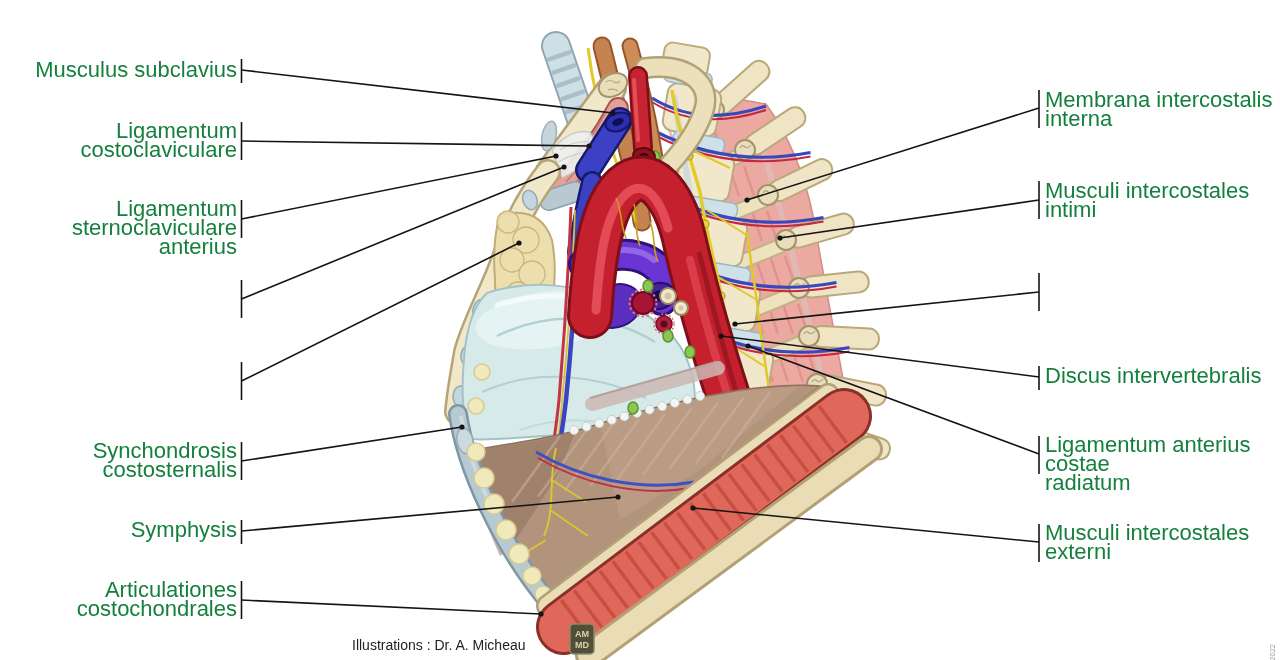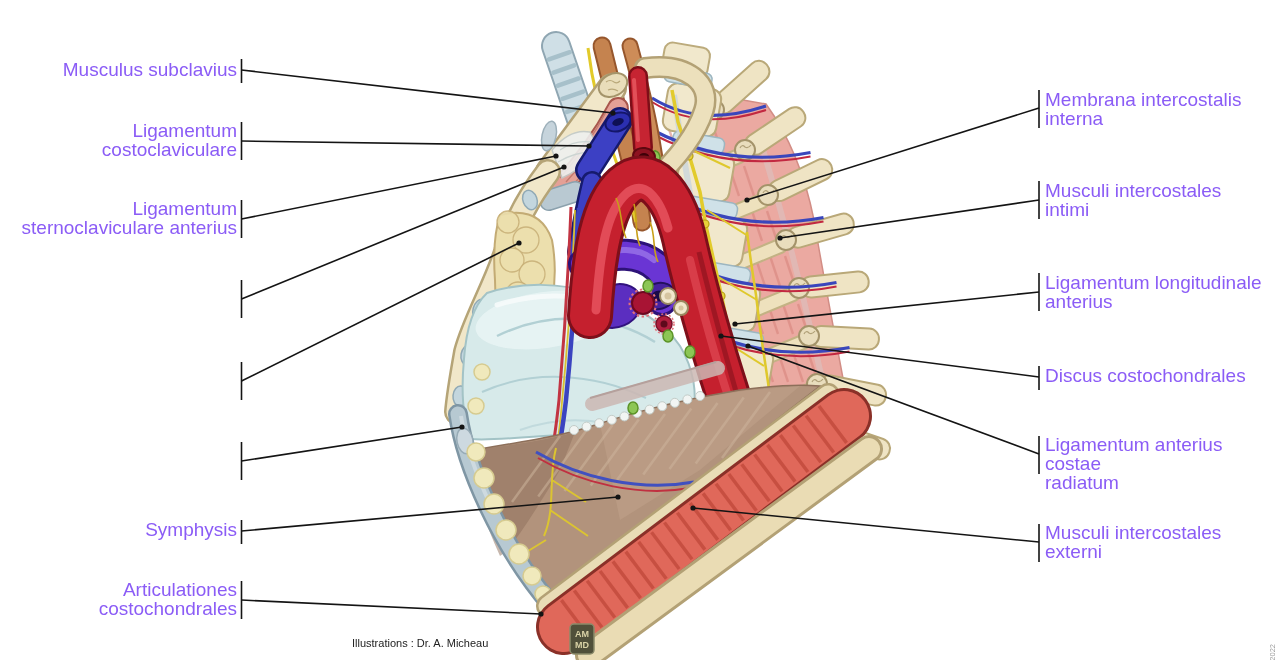--- a/index.html
+++ b/index.html
@@ -1,22 +1,22 @@
 <!DOCTYPE html>
 <html><head>
 <meta charset="utf-8">
 <style>
   html,body{margin:0;padding:0;background:#ffffff;}
   #stage{position:relative;width:1280px;height:660px;background:#ffffff;overflow:hidden;
          font-family:"Liberation Sans",sans-serif;}
   #plate{position:absolute;left:0;top:0;width:1280px;height:660px;}
-  .lbl{position:absolute;font-size:19px;line-height:19px;color:#8b5cf6;white-space:pre-line;}
+  .lbl{position:absolute;font-size:22px;line-height:19px;color:#15803d;white-space:pre-line;}
   .lbl-left{right:1043px;text-align:right;}
   .lbl-right{left:1045px;text-align:left;}
-  #attribution{position:absolute;left:352px;top:637px;font-size:11px;color:#222;}
+  #attribution{position:absolute;left:352px;top:637px;font-size:14px;color:#222;}
   #watermark{position:absolute;right:3px;bottom:16px;transform:rotate(-90deg);
              transform-origin:100% 100%;color:#8a8a8a;white-space:nowrap;}
   #watermark .wm1{font-size:9px;line-height:10px;color:#8a8a8a;}
   #watermark .wm2{font-size:7.5px;line-height:9px;color:#9e9e9e;}
 </style>
 </head>
 <body>
 
 <div id="stage">
 
@@ -351,31 +351,31 @@
         <line x1="1039" y1="542" x2="693" y2="508" stroke="#141414" stroke-width="1.6"></line>
         <circle cx="693" cy="508" r="2.6" fill="#141414"></circle>
       </g>
     </svg>
 
   <div class="lbl lbl-left" style="top:60px">Musculus subclavius</div>
   <div class="lbl lbl-left" style="top:121px">Ligamentum
 costoclaviculare</div>
   <div class="lbl lbl-left" style="top:199px">Ligamentum
 sternoclaviculare anterius</div>
+  <div class="lbl lbl-left" style="top:441px">Synchondrosis
+costosternalis</div>
   <div class="lbl lbl-left" style="top:520px">Symphysis</div>
   <div class="lbl lbl-right" style="top:90px">Membrana intercostalis
 interna</div>
 
   <div class="lbl lbl-left" style="top:580px">Articulationes
 costochondrales</div>
   <div class="lbl lbl-right" style="top:181px">Musculi intercostales
 intimi</div>
-  <div class="lbl lbl-right" style="top:273px">Ligamentum longitudinale
-anterius</div>
-  <div class="lbl lbl-right" style="top:366px">Discus costochondrales</div>
+  <div class="lbl lbl-right" style="top:366px">Discus intervertebralis</div>
   <div class="lbl lbl-right" style="top:435px">Ligamentum anterius costae
 radiatum</div>
   <div class="lbl lbl-right" style="top:523px">Musculi intercostales
 externi</div>
 
   <div id="attribution">Illustrations : Dr. A. Micheau</div>
 
   <div id="watermark">
     <div class="wm1">e-Anatomy</div>
     <div class="wm2">© Copyright IMAIOS 2022</div>

